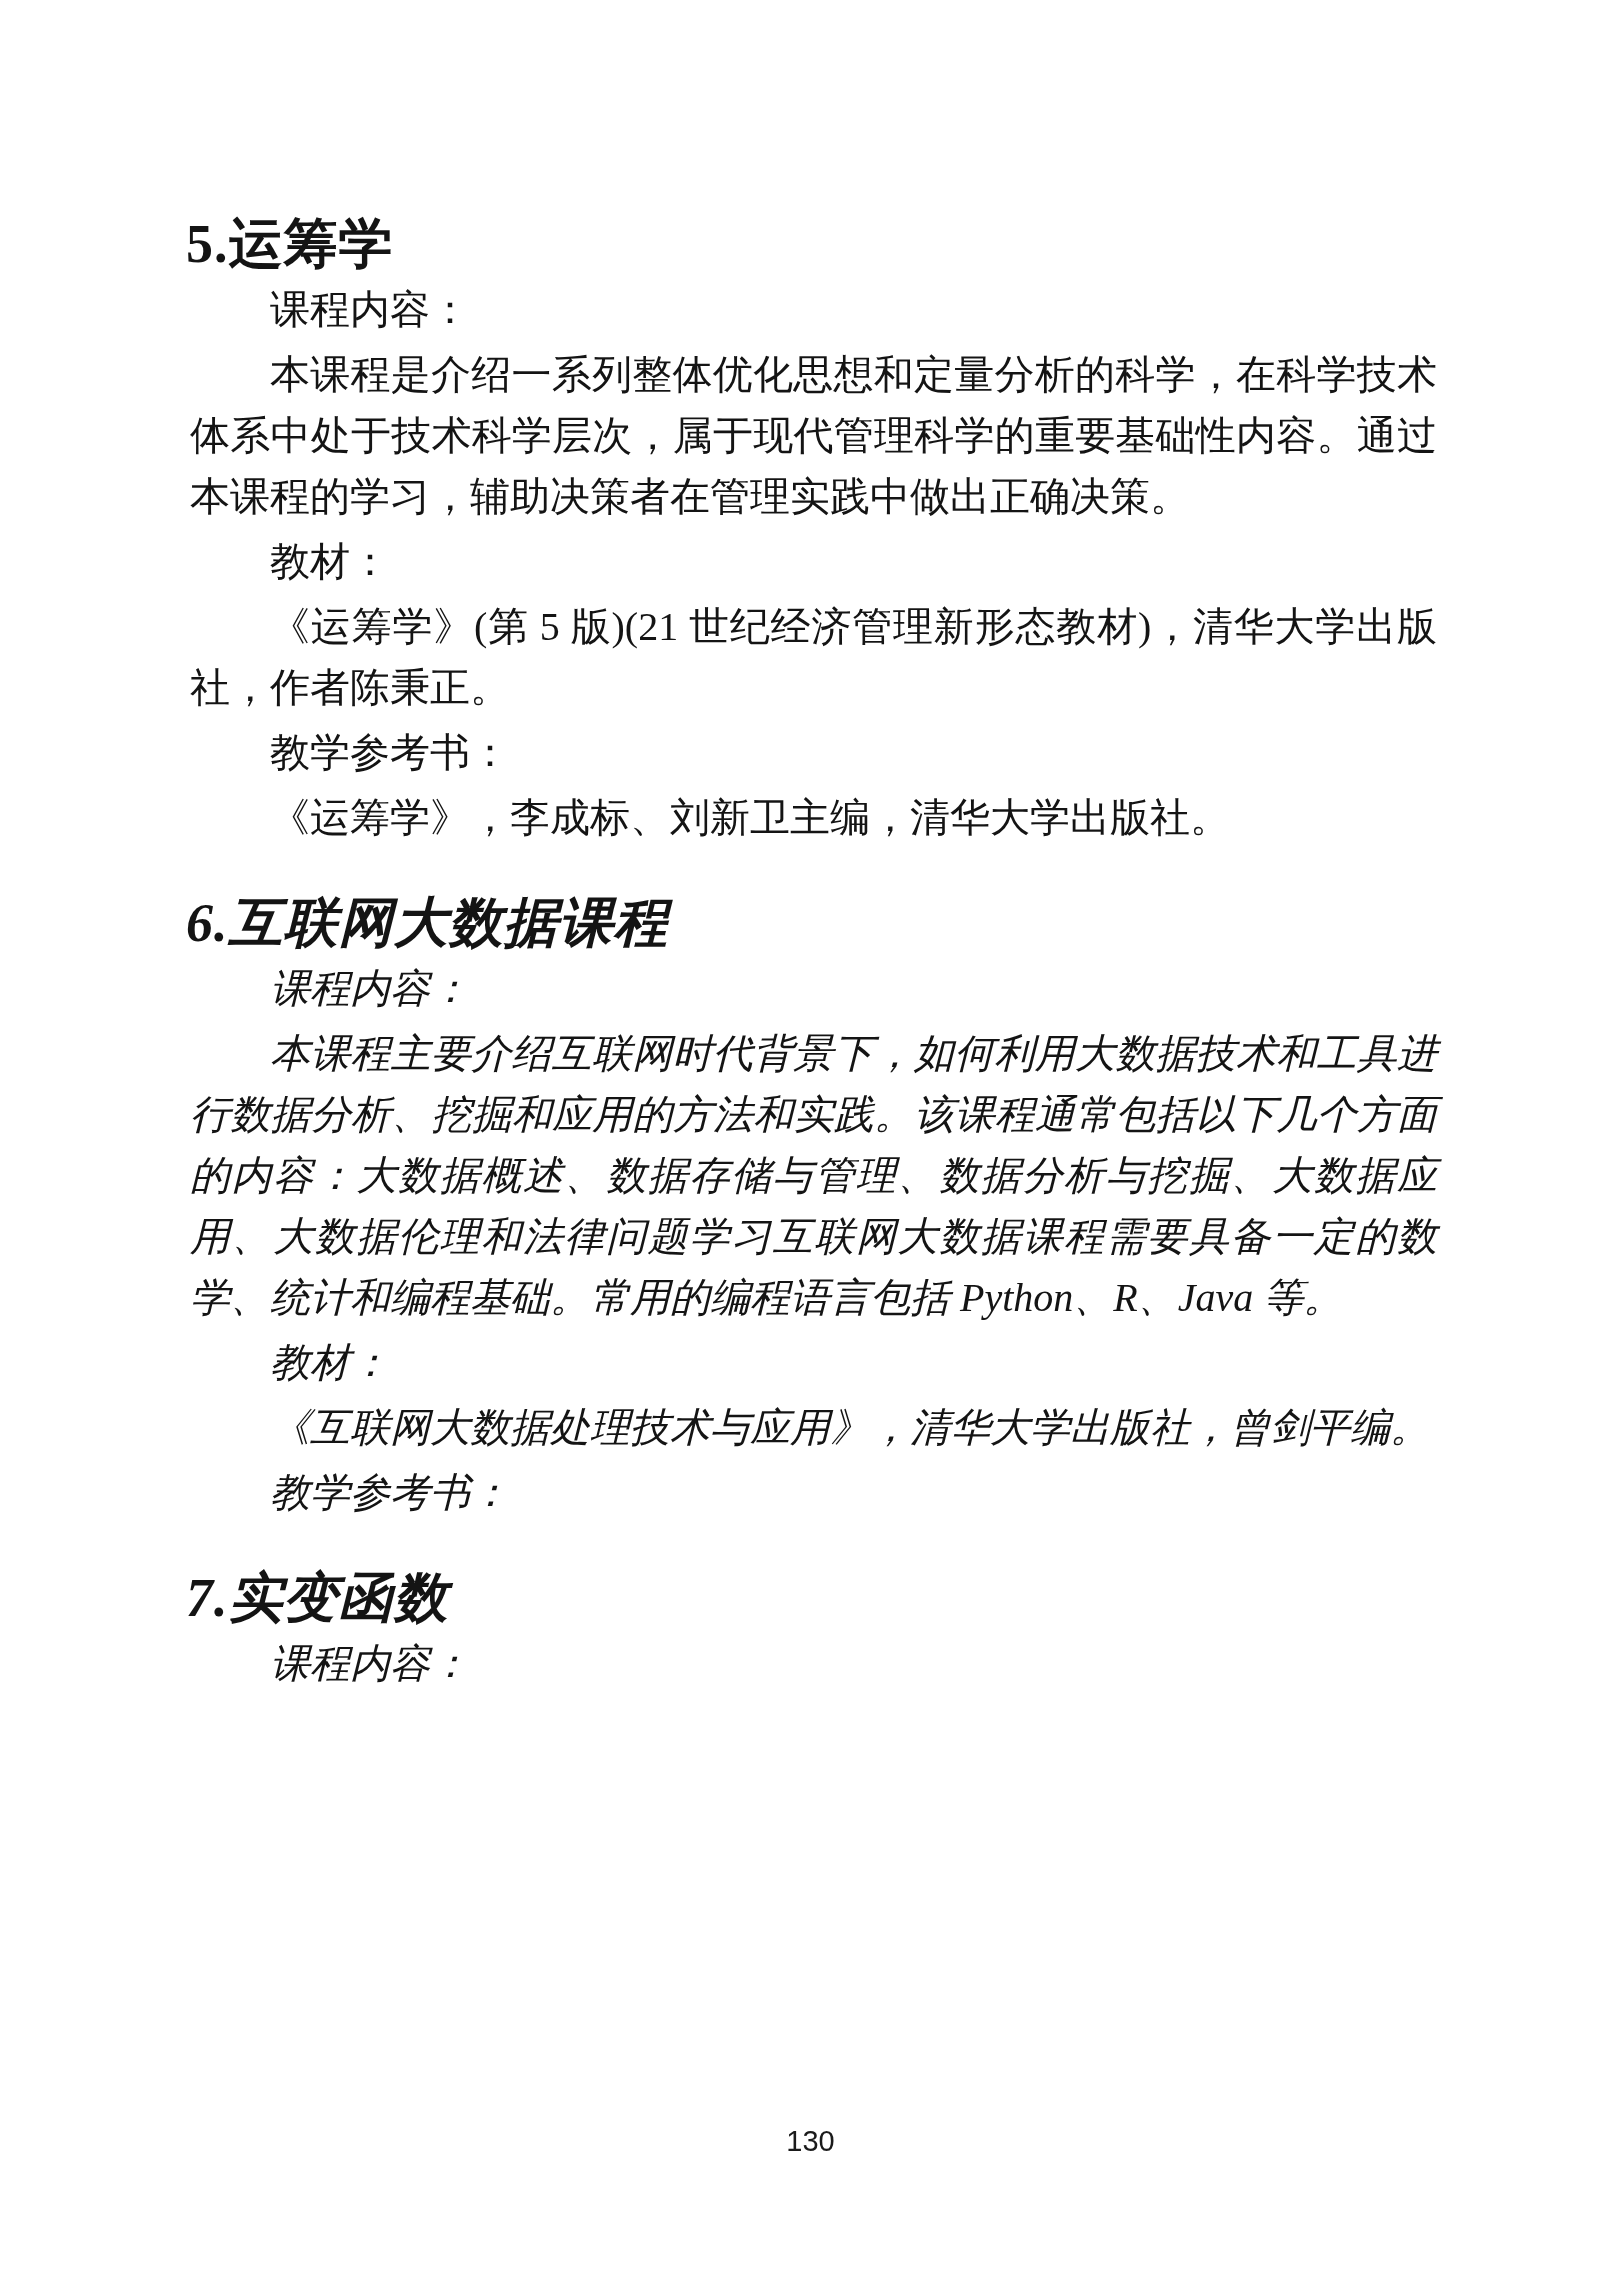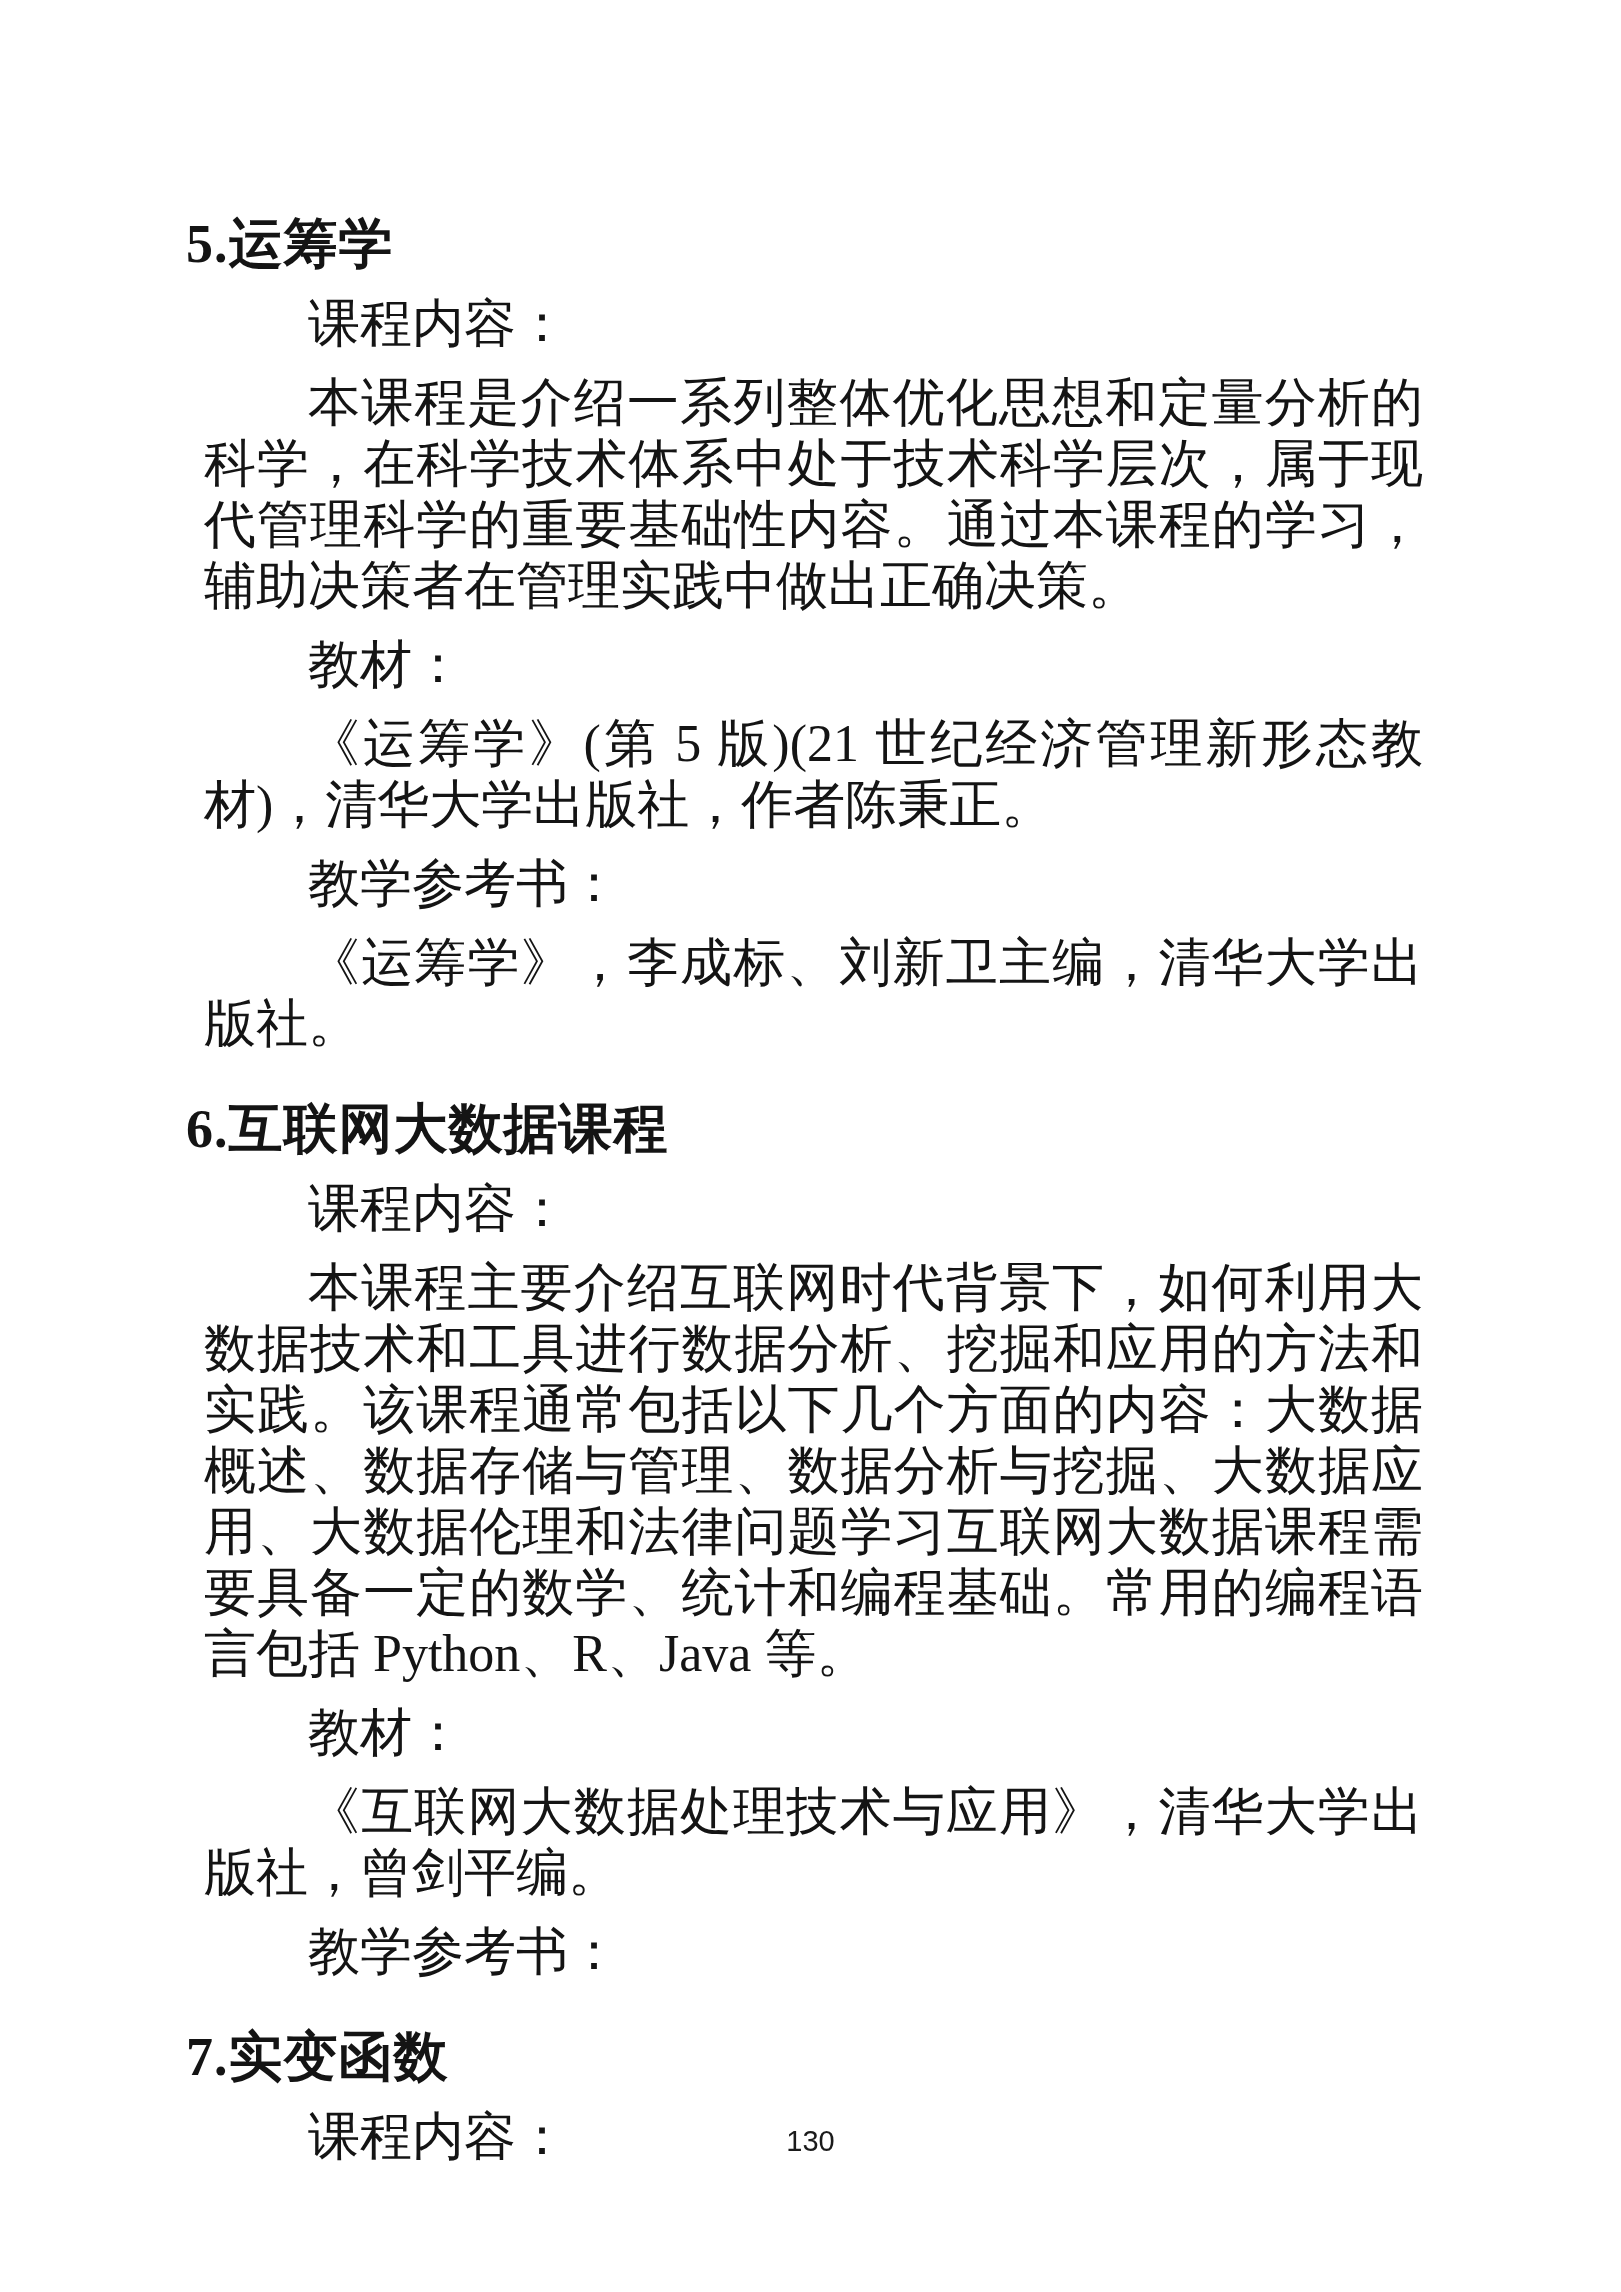--- a/index.html
+++ b/index.html
@@ -16,32 +16,32 @@
     overflow: hidden;
     font-family: "Liberation Serif", "DejaVu Serif", serif;
   }
   .content {
     position: absolute;
     top: 214px;
     left: 186px;
     width: 1255px;
   }
   section.course { margin: 0; }
-  section.course + section.course { margin-top: 45px; }
+  section.course + section.course { margin-top: 45px; font-style: italic; }
   h2.course-heading {
     margin: 0;
     font-size: 54px;
     font-weight: 700;
     line-height: 61px;
     letter-spacing: 1px;
     white-space: nowrap;
   }
   p.doc-par {
-    margin: 18px;
-    font-size: 52px;
+    margin: 4px;
+    font-size: 40px;
     line-height: 61px;
     text-indent: 2em;
     text-align: justify;
     text-justify: inter-ideograph;
     word-break: normal;
     overflow-wrap: break-word;
   }
   .page-footer {
     position: absolute;
     top: 2125px;

